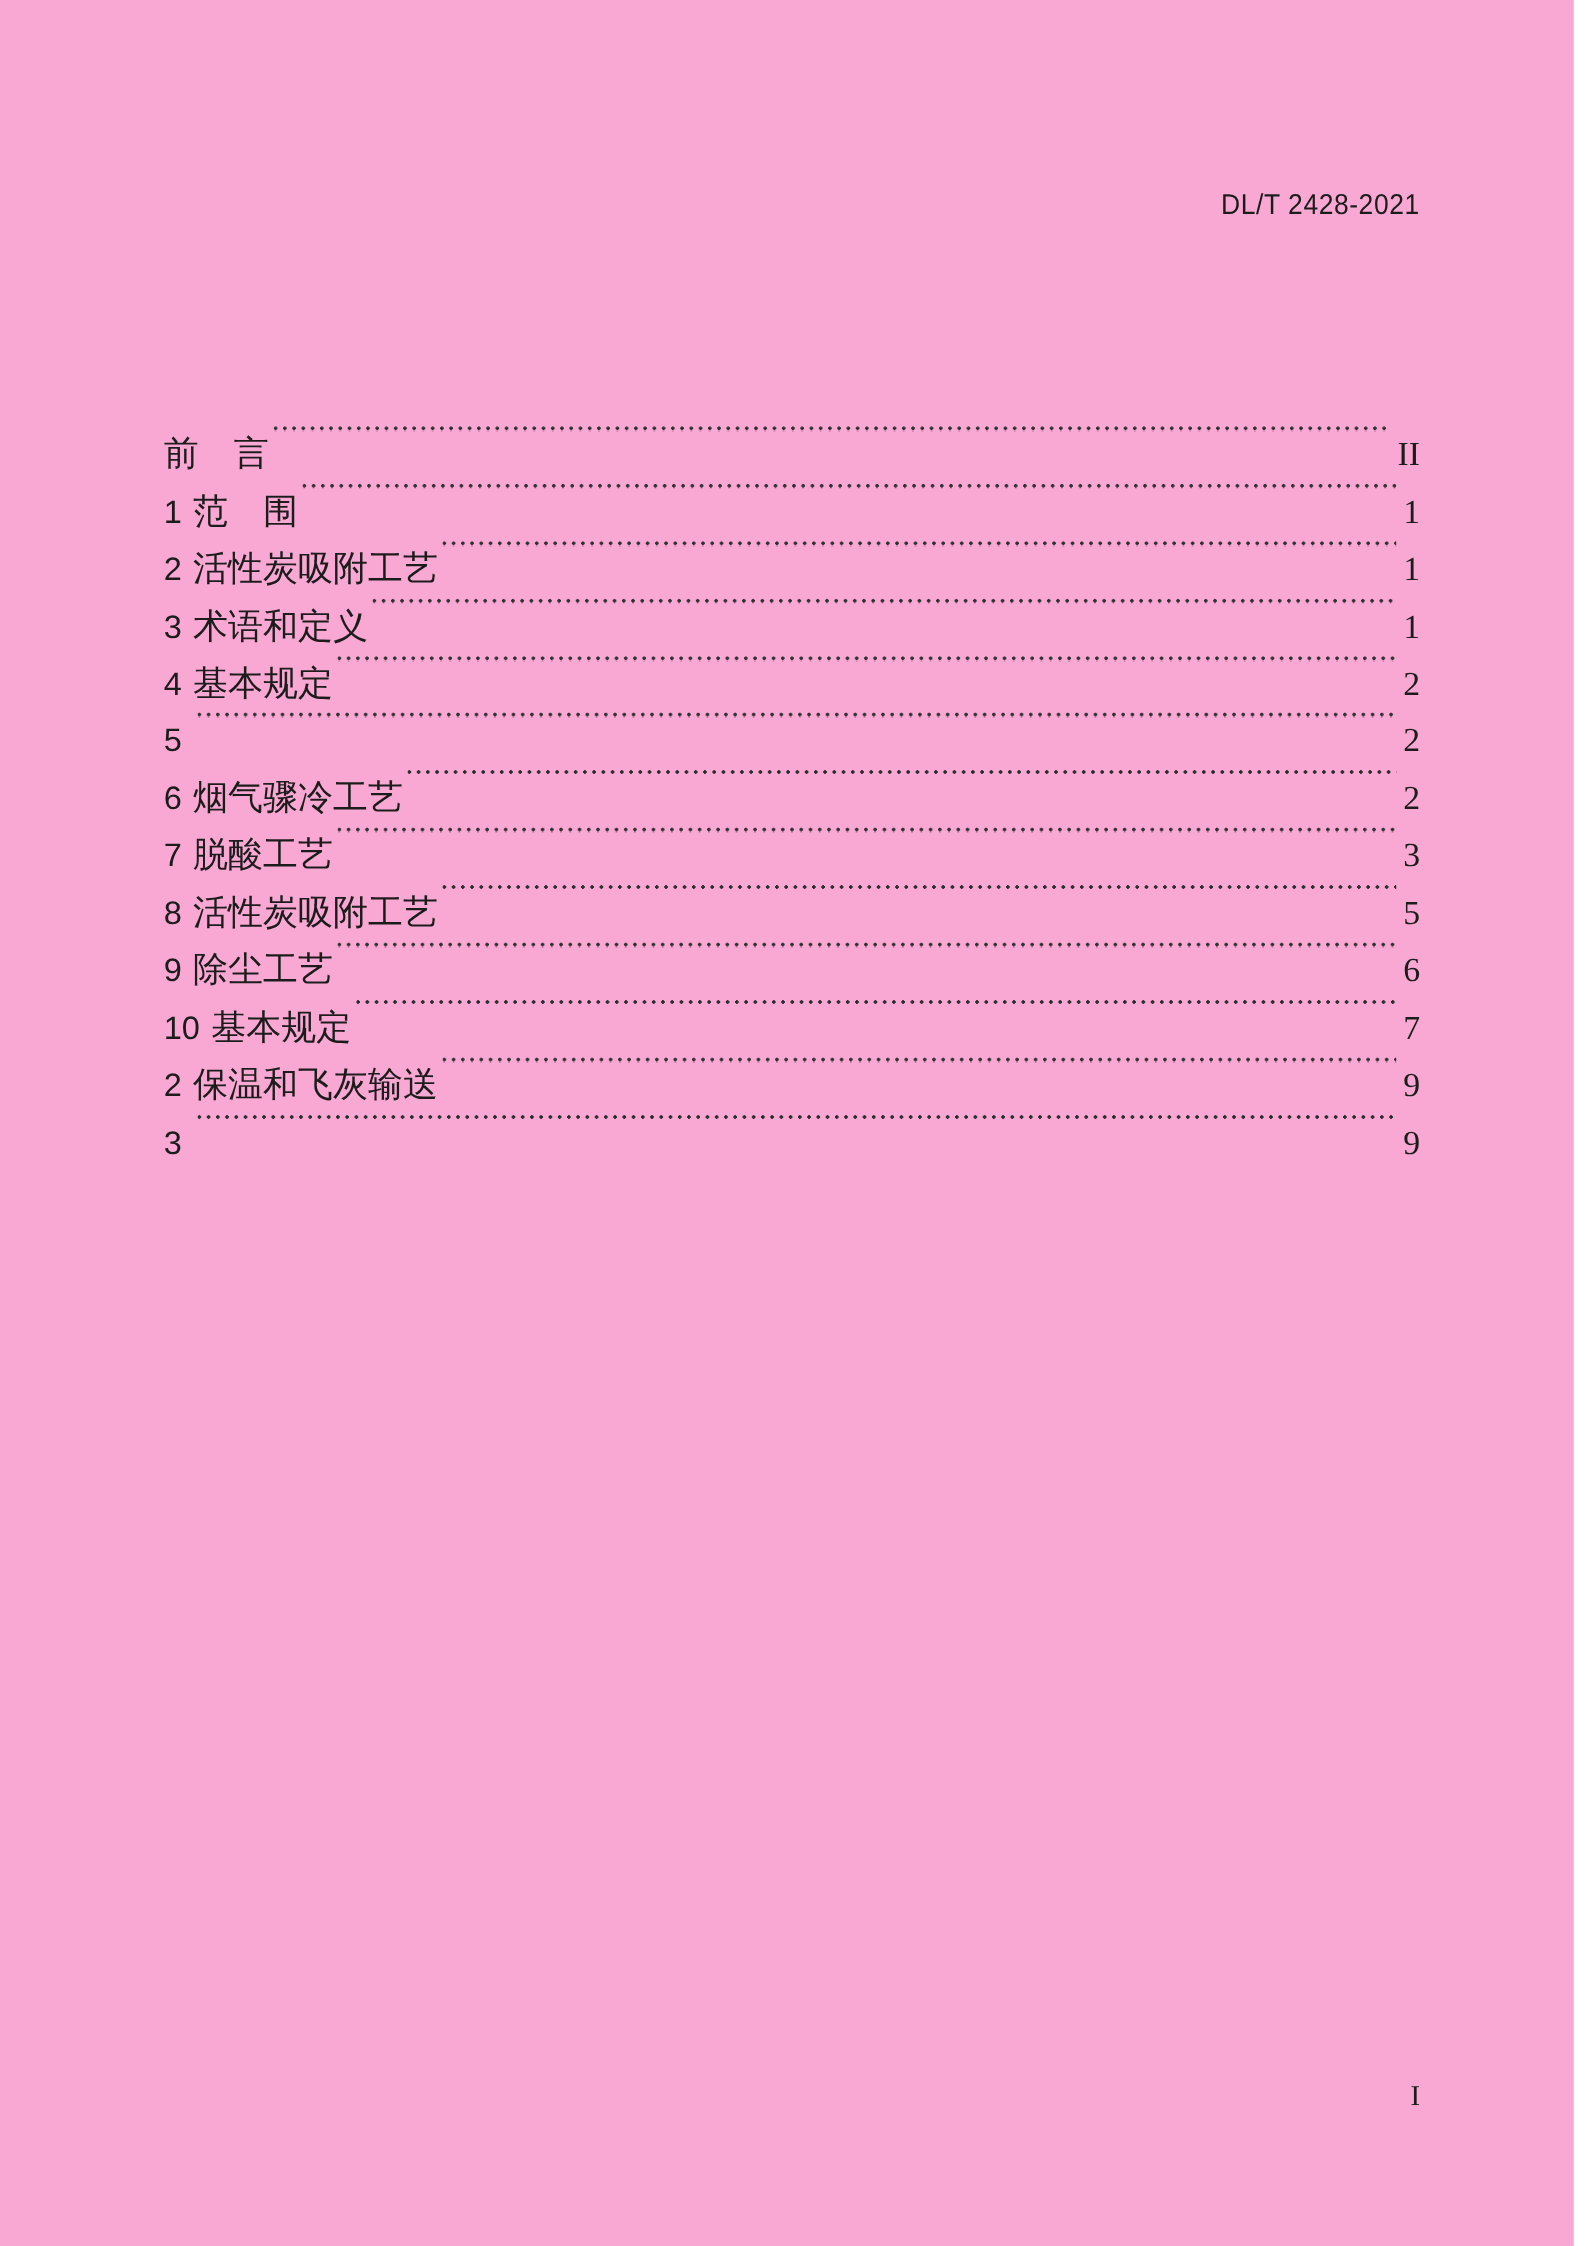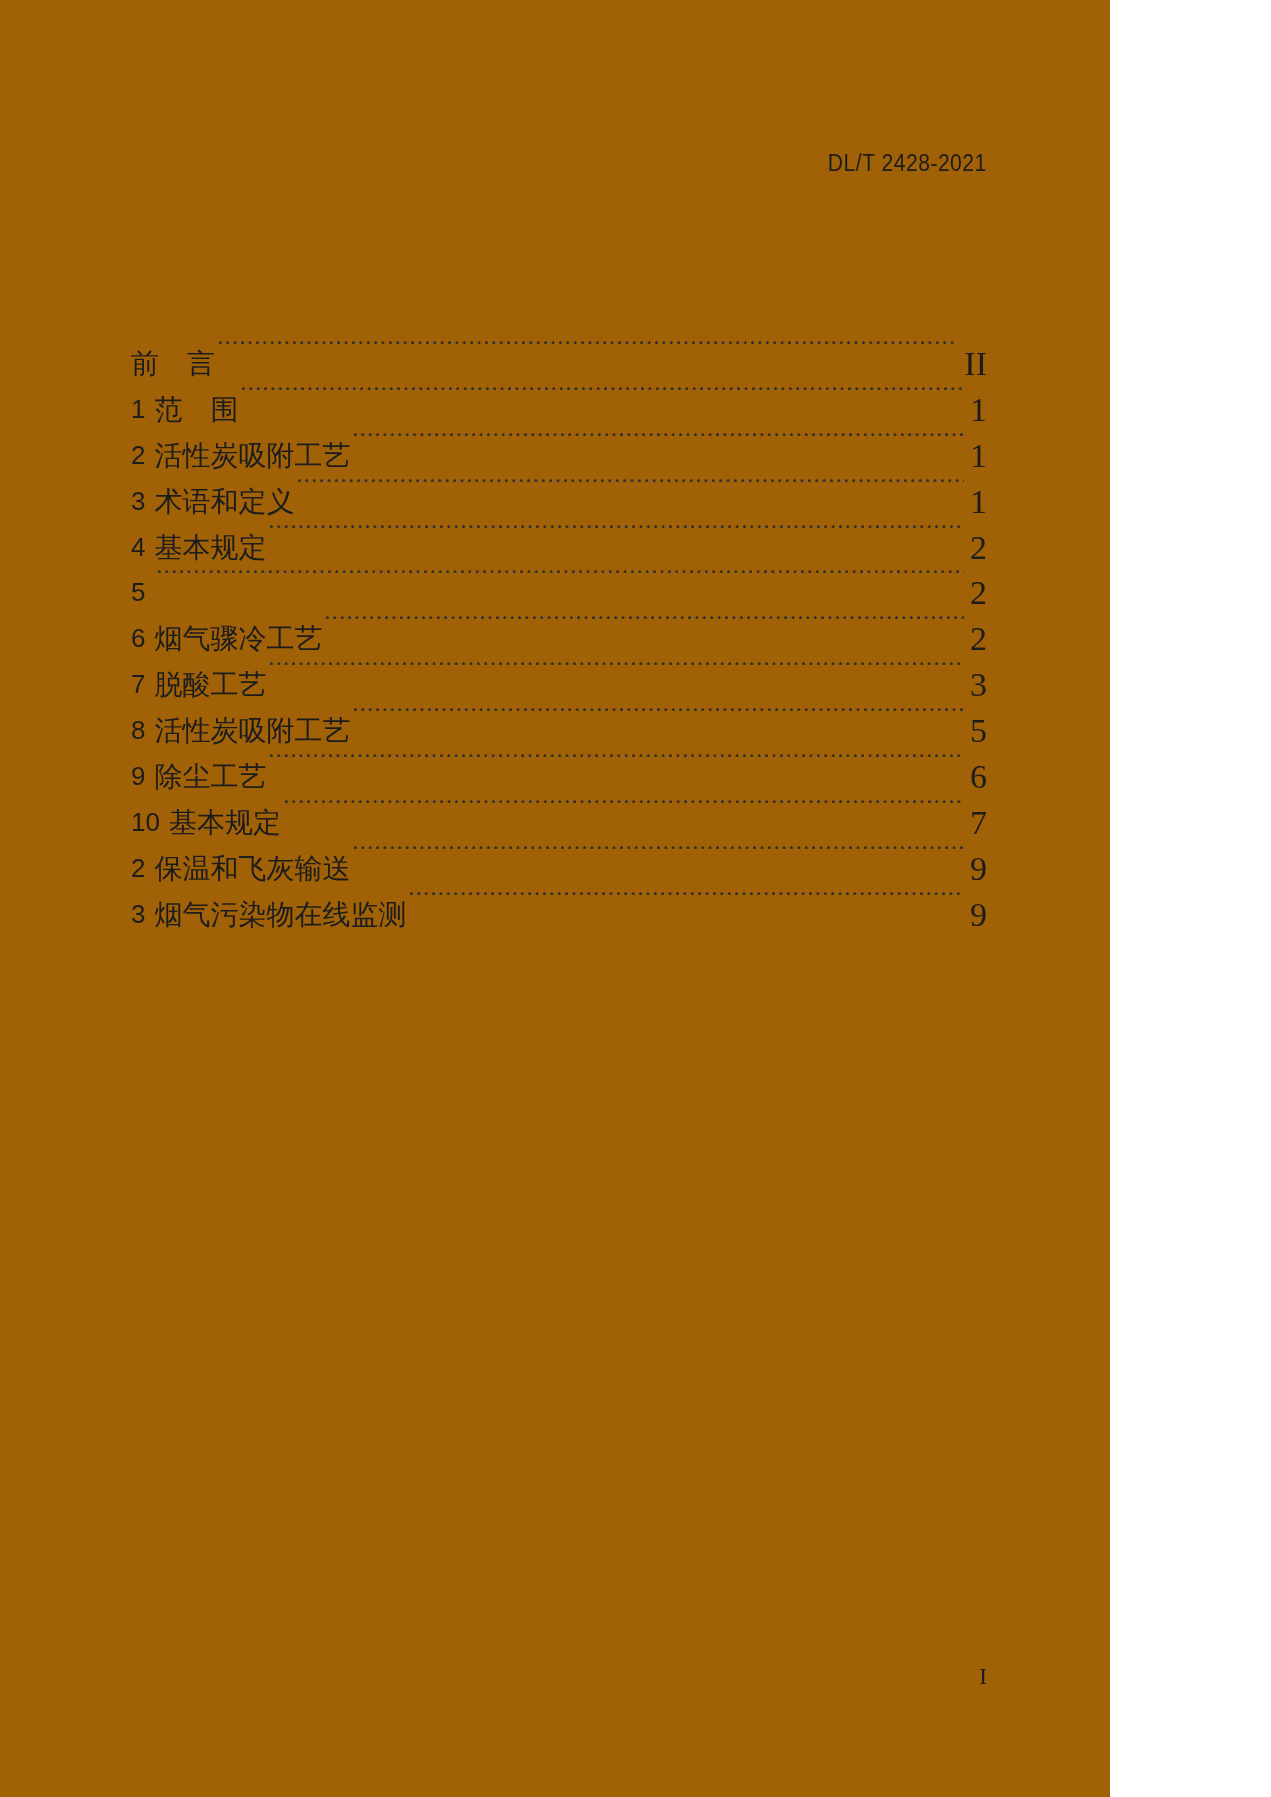--- a/index.html
+++ b/index.html
@@ -1,20 +1,20 @@
 <!DOCTYPE html>
 <html><head>
 <meta charset="utf-8">
 <style>
   html, body { margin: 0; padding: 0; background: #ffffff; }
   .page {
     position: relative;
-    width: 1110px;
+    width: 1259px;
     height: 1797px;
-    background: #a16207;
+    background: #f9a8d4;
     color: #1c1c1c;
     font-family: "Liberation Serif", "DejaVu Serif", serif;
     overflow: hidden;
   }
   .standard-code {
     position: absolute;
     top: 150px;
     right: 123px;
     font-family: "Liberation Sans", "DejaVu Sans", sans-serif;
     font-size: 23px;
@@ -60,21 +60,21 @@
     flex: 1 1 auto;
     height: 4px;
     margin: 0 2px 0 4px;
     background-image: radial-gradient(circle at 1.4px 1.6px, #2f2f2f 1.25px, rgba(0,0,0,0) 1.5px);
     background-size: 7.4px 4px;
     background-repeat: repeat-x;
     background-position: left bottom;
   }
   .toc-page {
     margin-left: 4px;
-    font-size: 34px;
+    font-size: 27px;
     white-space: pre;
   }
   .footer-page {
     position: absolute;
     top: 1664px;
     right: 123px;
     font-size: 23px;
   }
 </style>
 </head>
@@ -165,21 +165,20 @@
 
     <div class="toc-row">
       <span class="toc-num">2</span>
       <span class="toc-label">保温和飞灰输送</span>
       <span class="leader"></span>
       <span class="toc-page">9</span>
     </div>
 
     <div class="toc-row">
       <span class="toc-num">3</span>
-      <span class="toc-label">烟气污染物在线监测</span>
       <span class="leader"></span>
       <span class="toc-page">9</span>
     </div>
 
   </div>
 
   <div class="footer-page">I</div>
 
 </div>
 

